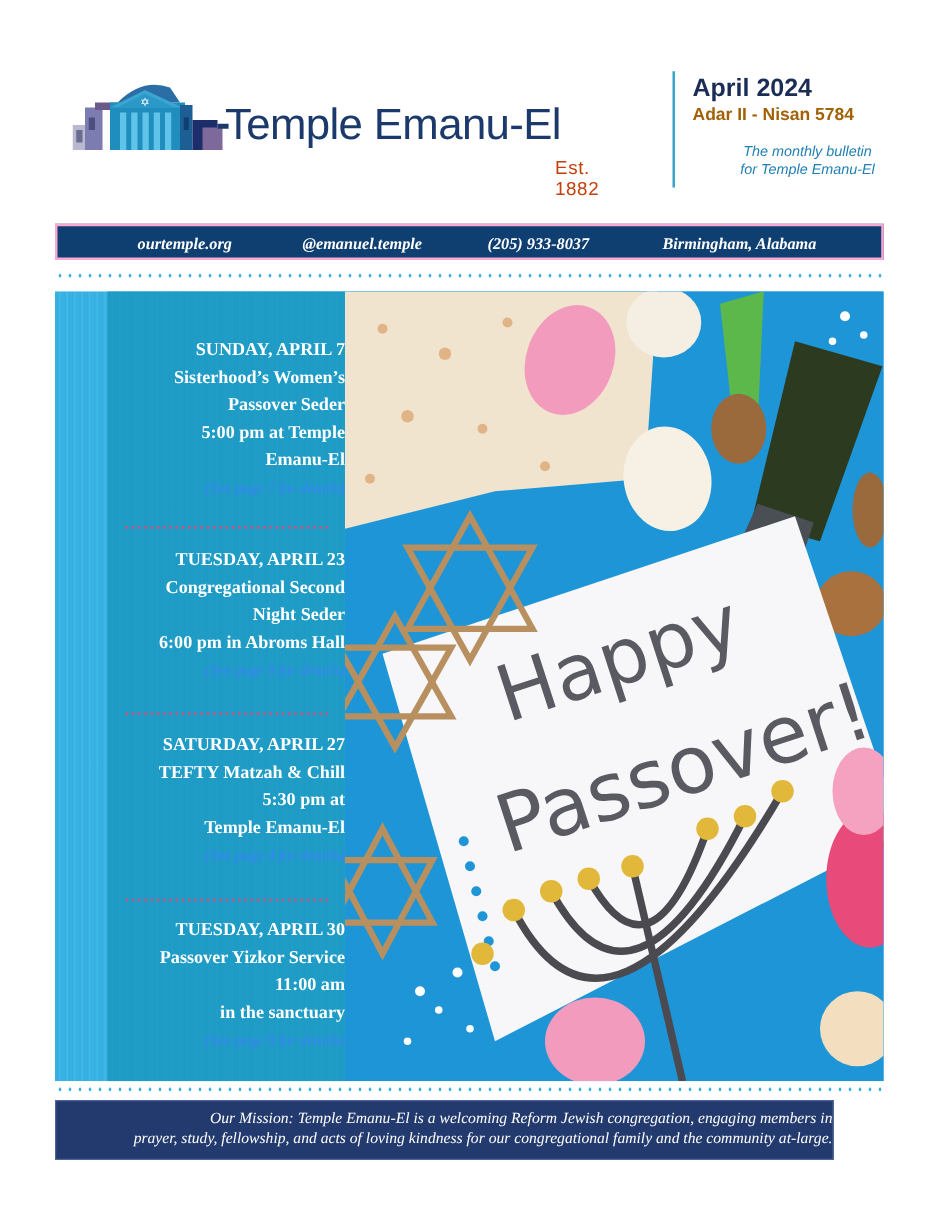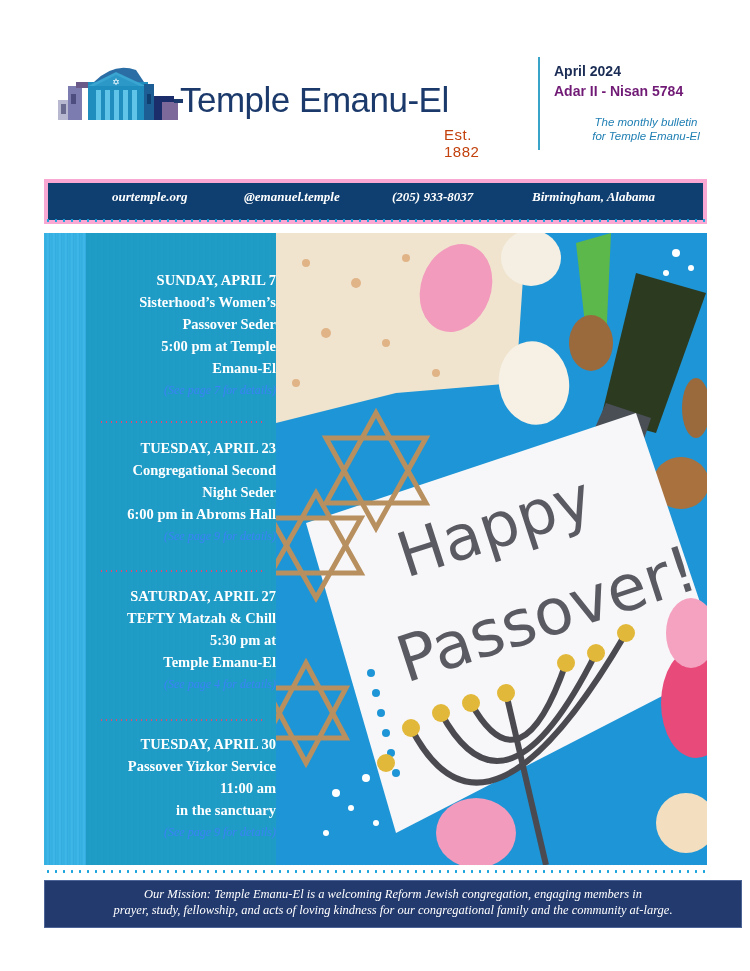--- a/index.html
+++ b/index.html
@@ -6,26 +6,26 @@
     html, body { width: 750px; height: 971px; background: #ffffff; overflow: hidden; }
     body { position: relative; font-family: "Liberation Sans", sans-serif; }
 
     
     .logo { position: absolute; left: 58px; top: 60px; width: 450px; height: 90px; }
     .logo-building { position: absolute; left: 0; top: 0; width: 125px; height: 60px; }
     .logo-title { position: absolute; left: 122px; top: 20px; font-family: "Liberation Sans", sans-serif; font-size: 35px; color: #1b3a6b; letter-spacing: -0.5px; white-space: nowrap; }
     .logo-est { position: absolute; left: 386px; top: 66px; font-family: "Liberation Sans", sans-serif; font-size: 15px; color: #c2410c; letter-spacing: 0.5px; }
 
     .issue { position: absolute; left: 538px; top: 57px; width: 200px; height: 93px; border-left: 2px solid #3aa3c8; padding-left: 14px; }
-    .issue-month { font-family: "Liberation Sans", sans-serif; font-weight: bold; font-size: 14px; color: #1b2d55; margin-top: 4px; line-height: 20px; }
-    .issue-hebrew { font-family: "Liberation Sans", sans-serif; font-weight: bold; font-size: 14px; color: #701a75; line-height: 20px; }
+    .issue-month { font-family: "Liberation Sans", sans-serif; font-weight: bold; font-size: 20px; color: #1b2d55; margin-top: 4px; line-height: 20px; }
+    .issue-hebrew { font-family: "Liberation Sans", sans-serif; font-weight: bold; font-size: 14px; color: #a16207; line-height: 20px; }
     .issue-tag { font-family: "Liberation Sans", sans-serif; font-style: italic; font-size: 11.5px; color: #1f7fb3; margin-top: 14px; line-height: 14px; text-align: center; }
 
     
-    .contact-bar { position: absolute; left: 44px; top: 179px; width: 663px; height: 45px; background: #0f3f70; border: 4px solid #f9a8d4; display: flex; align-items: center; }
+    .contact-bar { position: absolute; left: 44px; top: 179px; width: 663px; height: 29px; background: #0f3f70; border: 2px solid #f9a8d4; display: flex; align-items: center; }
     .contact-bar span { position: absolute; font-family: "Liberation Serif", serif; font-style: italic; font-weight: bold; font-size: 13px; color: #ffffff; top: 6px; }
 
     .dotline { position: absolute; left: 44px; width: 663px; height: 3px;
       background-image: radial-gradient(circle, #1aa3dc 1.1px, transparent 1.3px);
       background-size: 8px 3px; background-repeat: repeat-x; }
 
     
     .main { position: absolute; left: 44px; top: 233px; width: 663px; height: 632px; overflow: hidden; }
     .blue-bg { position: absolute; left: 0; top: 0; width: 232px; height: 632px;
       background: repeating-linear-gradient(90deg, #3ab4e3 0px, #34ade0 2px, #41baea 4px, #2fa7dc 6px); }
@@ -34,21 +34,21 @@
     .photo { position: absolute; left: 232px; top: 0; width: 431px; height: 632px; overflow: hidden; background: #1e95d6; }
 
     .events { position: absolute; left: 42px; top: 0; width: 190px; height: 632px; }
     .event { position: absolute; left: 0; width: 190px; text-align: right; color: #ffffff; font-family: "Liberation Serif", serif; font-weight: bold; font-size: 14.5px; line-height: 22px; }
     .event .details { font-weight: normal; font-style: italic; font-size: 12px; color: #3b82f6; line-height: 22px; }
     .sep { position: absolute; left: 13px; width: 164px; height: 2px;
       background-image: radial-gradient(circle, #e8456e 0.9px, transparent 1.1px);
       background-size: 5px 2px; background-repeat: repeat-x; }
 
     
-    .mission { position: absolute; left: 44px; top: 880px; width: 698px; height: 48px; background: #233a6e; border: 1px solid #4d6596; text-align: center; padding-top: 5px; }
+    .mission { position: absolute; left: 44px; top: 880px; width: 623px; height: 48px; background: #233a6e; border: 1px solid #4d6596; text-align: right; padding-top: 5px; }
     .mission p { font-family: "Liberation Serif", serif; font-style: italic; font-size: 12.5px; color: #ffffff; line-height: 16px; }
   </style>
 </head>
 <body>
 
 <div class="logo">
   <svg class="logo-building" viewBox="0 0 125 60" width="125" height="60">
     <rect x="0" y="40" width="12" height="20" fill="#b8b8d0"></rect>
     <rect x="3" y="44" width="5" height="10" fill="#6b6b90"></rect>
     <rect x="10" y="26" width="14" height="34" fill="#7c7cb0"></rect>

